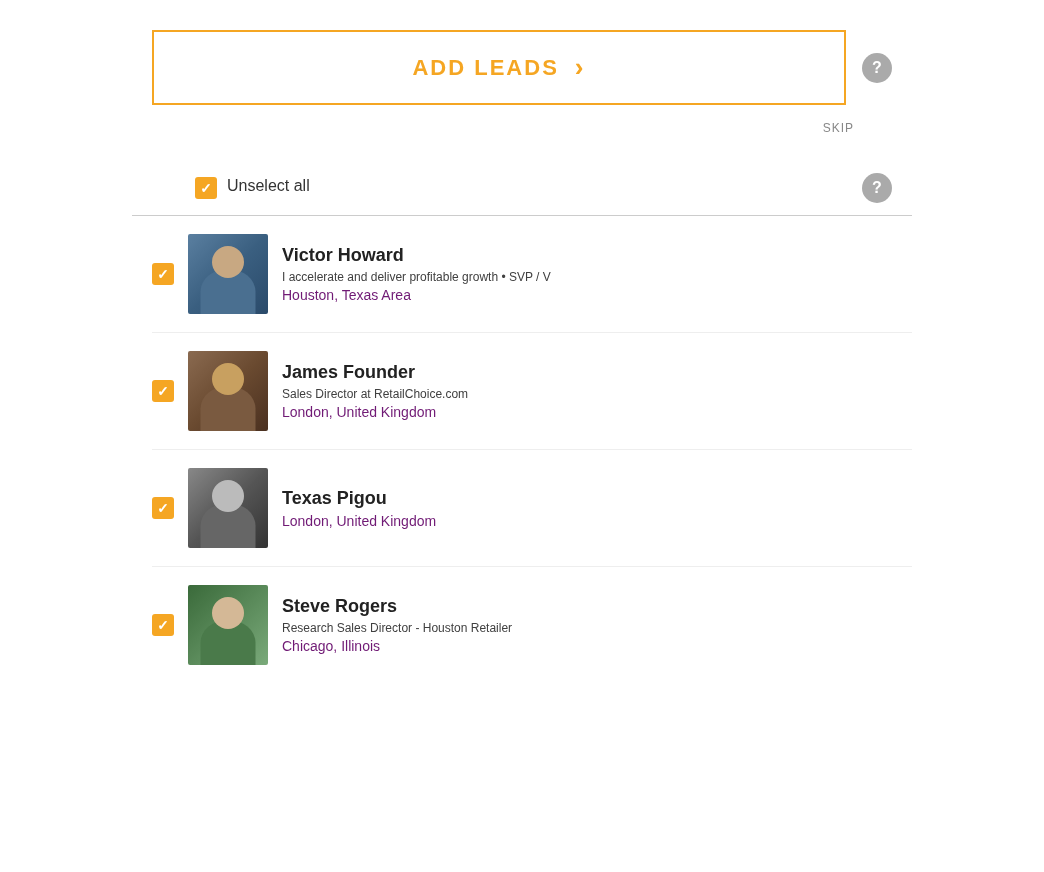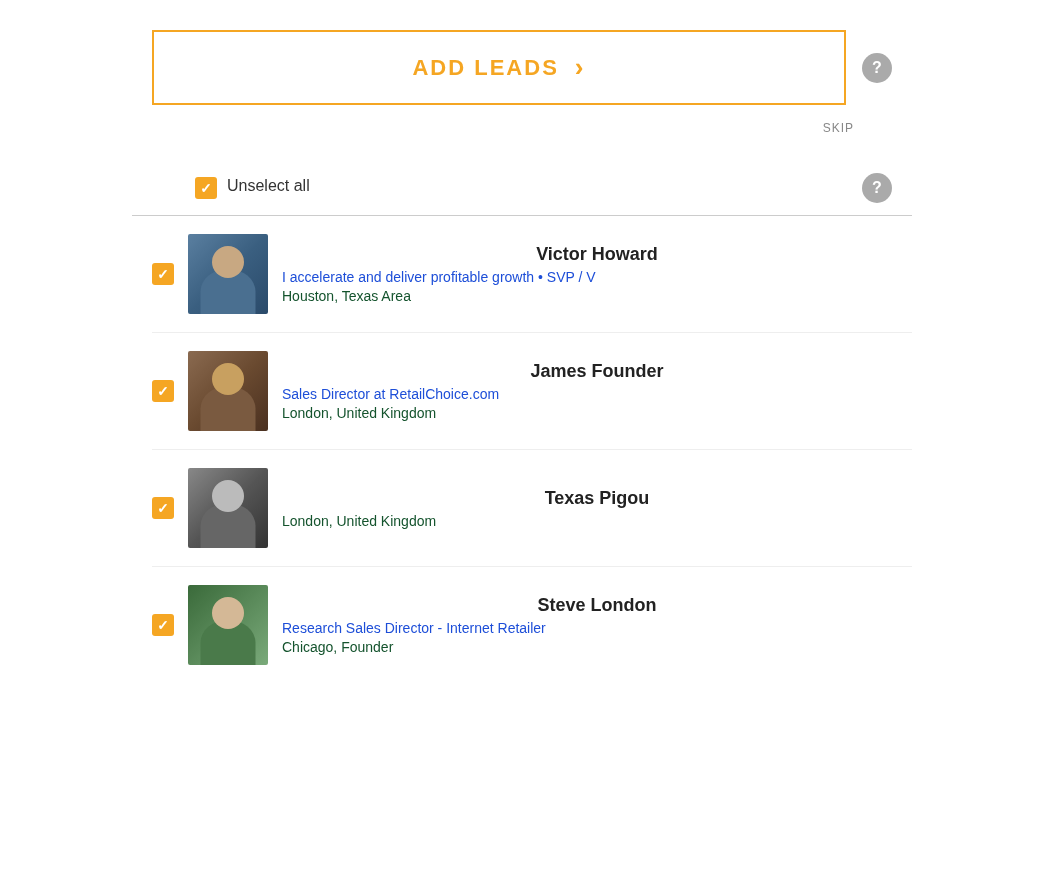--- a/index.html
+++ b/index.html
@@ -279,35 +279,34 @@
     .lead-info {
       flex: 1;
       min-width: 0;
     }
 
     .lead-name {
       font-size: 18px;
       font-weight: bold;
       color: #222;
       margin-bottom: 4px;
-      text-align: center;
     }
 
     .lead-tagline {
-      font-size: 14px;
-      color: #1d4ed8;
+      font-size: 12px;
+      color: #404040;
       margin-bottom: 3px;
       white-space: nowrap;
       overflow: hidden;
       text-overflow: ellipsis;
     }
 
     .lead-location {
       font-size: 14px;
-      color: #14532d;
+      color: #701a75;
     }
   </style>
 </head>
 <body>
 
 <div class="container">
 
   <div class="add-leads-row">
     <button class="add-leads-btn">
       <span>ADD LEADS</span>
@@ -352,19 +351,19 @@
       <div class="lead-avatar avatar-mark"></div>
       <div class="lead-info">
         <div class="lead-name">Texas Pigou</div>
         <div class="lead-location">London, United Kingdom</div>
       </div>
     </div>
       <div class="lead-item">
       <div class="checkbox-checked"></div>
       <div class="lead-avatar avatar-steve"></div>
       <div class="lead-info">
-        <div class="lead-name">Steve London</div>
-        <div class="lead-tagline">Research Sales Director - Internet Retailer</div>
-        <div class="lead-location">Chicago, Founder</div>
+        <div class="lead-name">Steve Rogers</div>
+        <div class="lead-tagline">Research Sales Director - Houston Retailer</div>
+        <div class="lead-location">Chicago, Illinois</div>
       </div>
     </div>
     </div>
 </div>
 
 </body></html>

